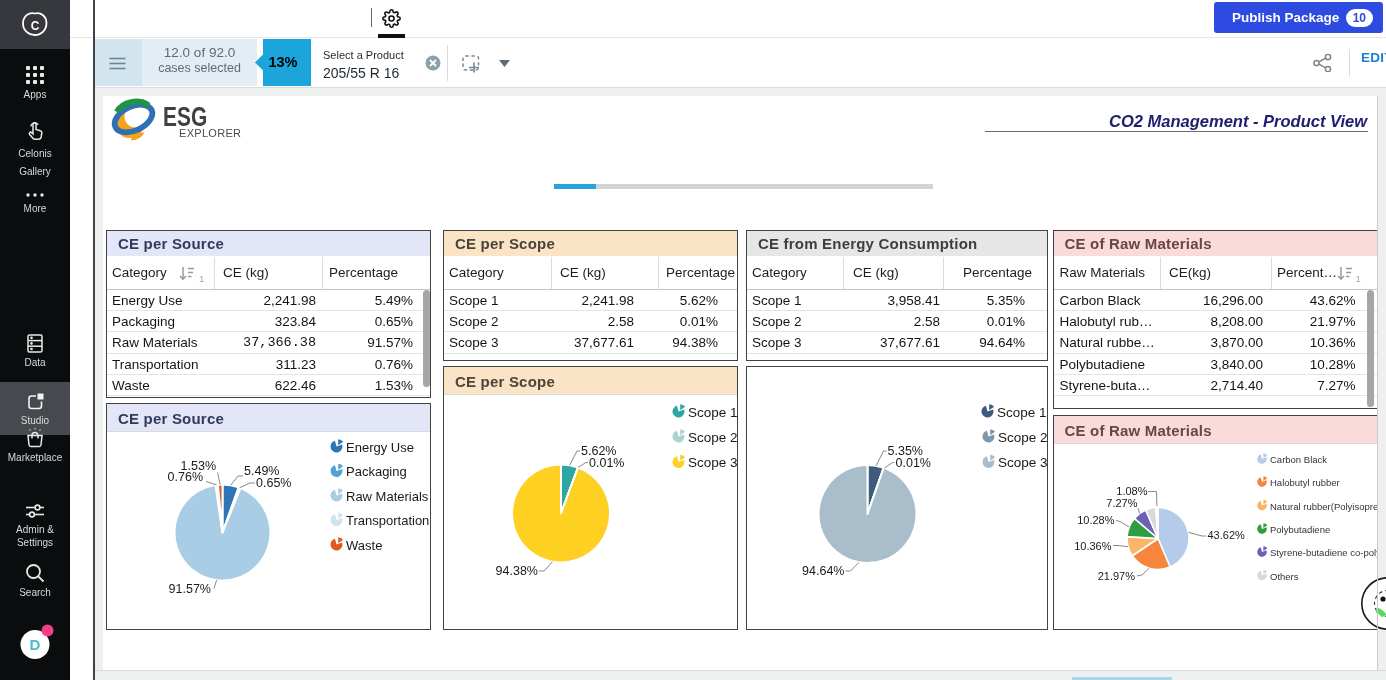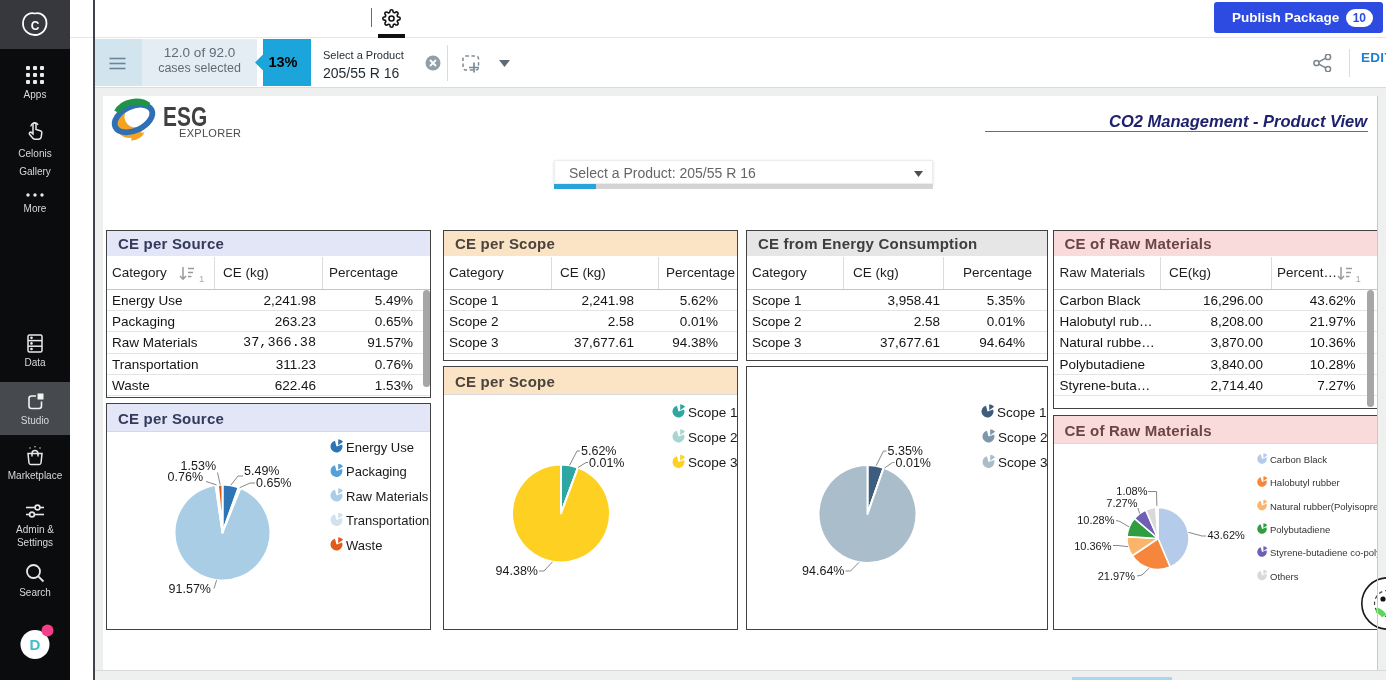--- a/index.html
+++ b/index.html
@@ -119,21 +119,21 @@
   <div id="studio-hl"></div>
 
   <div class="sbitem" style="top:391px;">
     <svg width="21" height="21" viewBox="0 0 21 21" fill="none" stroke="#f2f3f3" stroke-width="1.6">
       <path d="M16.5,10.5 L16.5,15 a2.5,2.5 0 0 1 -2.5,2.5 L6.5,17.5 a2.5,2.5 0 0 1 -2.5,-2.5 L4,7.5 a2.5,2.5 0 0 1 2.5,-2.5 L11,5"></path>
       <rect x="12.5" y="2.5" width="6" height="6" fill="#f2f3f3" stroke="none"></rect>
     </svg>
     Studio
   </div>
 
-  <div class="sbitem" style="top:445px;">
+  <div class="sbitem" style="top:427px;">
     <svg width="22" height="22" viewBox="0 0 22 22" fill="none" stroke="#e8eaea" stroke-width="1.5">
       <path d="M4,8.5 L18,8.5 L17,18 a1.8,1.8 0 0 1 -1.8,1.5 L6.8,19.5 A1.8,1.8 0 0 1 5,18 Z"></path>
       <path d="M8,11.5 L8,8.5 a3,3 0 0 1 6,0 L14,11.5"></path>
       <circle cx="6" cy="3" r="0.7" fill="#e8eaea" stroke="none"></circle>
           <circle cx="11" cy="1.8" r="0.7" fill="#e8eaea" stroke="none"></circle>
           <circle cx="16" cy="3" r="0.7" fill="#e8eaea" stroke="none"></circle>
     </svg>
     Marketplace
   </div>
 
@@ -221,26 +221,20 @@
   <g transform="rotate(-25 28.5 21.5)">
     <ellipse cx="28.5" cy="21.5" rx="20" ry="12" fill="none" stroke="#2e6fb5" stroke-width="5.8"></ellipse>
   </g>
   <path d="M12,15 C17.5,4.5 34,1.5 43.5,8.5" fill="none" stroke="#1f9347" stroke-width="6.2"></path>
 </svg>
 <div class="abs" style="left:163px; top:101px; font-size:27.5px; font-weight:bold; color:#404040; transform:scaleX(0.76); transform-origin:left top; letter-spacing:0;">ESG</div>
 <div class="abs" style="left:179px; top:126.5px; font-size:11px; color:#4a4a4a; letter-spacing:0.3px;">EXPLORER</div>
 <div class="abs" style="left:900px; top:112px; width:467px; text-align:right; font-size:16.5px; font-weight:bold; font-style:italic; color:#20216e;">CO2 Management - Product View</div>
 <div class="abs" style="left:985px; top:131px; width:383px; height:1px; background:#6a6a7a;"></div>
 
-<div class="abs" style="left:554px; top:160px; width:379px; height:24px; background:#fff; border:1px solid #ededed; box-shadow:0 1px 3px rgba(0,0,0,0.14);">
-  <div class="abs" style="left:14px; top:4px; font-size:14px; color:#666;">Select a Product: 205/55 R 16</div>
-  <svg class="abs" style="left:359px; top:9.5px;" width="9" height="6" viewBox="0 0 9 6">
-        <path d="M0,0 L9,0 L4.5,6 Z" fill="#4d4d4d"></path>
-      </svg>
-</div>
 <div class="abs" style="left:554px; top:184px; width:379px; height:4.5px; background:#d4d4d4;"></div>
 <div class="abs" style="left:554px; top:184px; width:42px; height:4.5px; background:#29a3dc;"></div>
 
 <div class="card" style="left:106px; top:229.5px; width:325px; height:168px;">
   <div class="chead" style="background:#e2e6f7; color:#333a5c;">CE per Source</div>
   <div class="thead">
     <div class="cell" style="left:5px;">Category</div>
     <svg class="abs" style="left:72px; top:9px;" width="17" height="17" viewBox="0 0 17 17" stroke="#9a9a9a" stroke-width="1.5" fill="none">
       <path d="M4,2 L4,14 M1,11 L4,14.2 L7,11"></path>
       <line x1="9" y1="3.5" x2="15" y2="3.5"></line>
@@ -253,21 +247,21 @@
     <div class="vsep" style="left:107px;"></div>
     <div class="vsep" style="left:214.5px;"></div>
   </div>
   <div class="trow" style="top:59.5px;">
         <span style="left:5px;">Energy Use</span>
         <span class="ra" style="right:114px;">2,241.98</span>
         <span class="ra" style="right:17px;">5.49%</span>
       </div>
   <div class="trow" style="top:80.7px;">
         <span style="left:5px;">Packaging</span>
-        <span class="ra" style="right:114px;">263.23</span>
+        <span class="ra" style="right:114px;">323.84</span>
         <span class="ra" style="right:17px;">0.65%</span>
       </div>
   <div class="trow" style="top:101.9px;">
         <span style="left:5px;">Raw Materials</span>
         <span class="ra" style="right:114px;font-family:Liberation Mono, monospace;">37,366.38</span>
         <span class="ra" style="right:17px;">91.57%</span>
       </div>
   <div class="trow" style="top:123.1px;">
         <span style="left:5px;">Transportation</span>
         <span class="ra" style="right:114px;">311.23</span>

